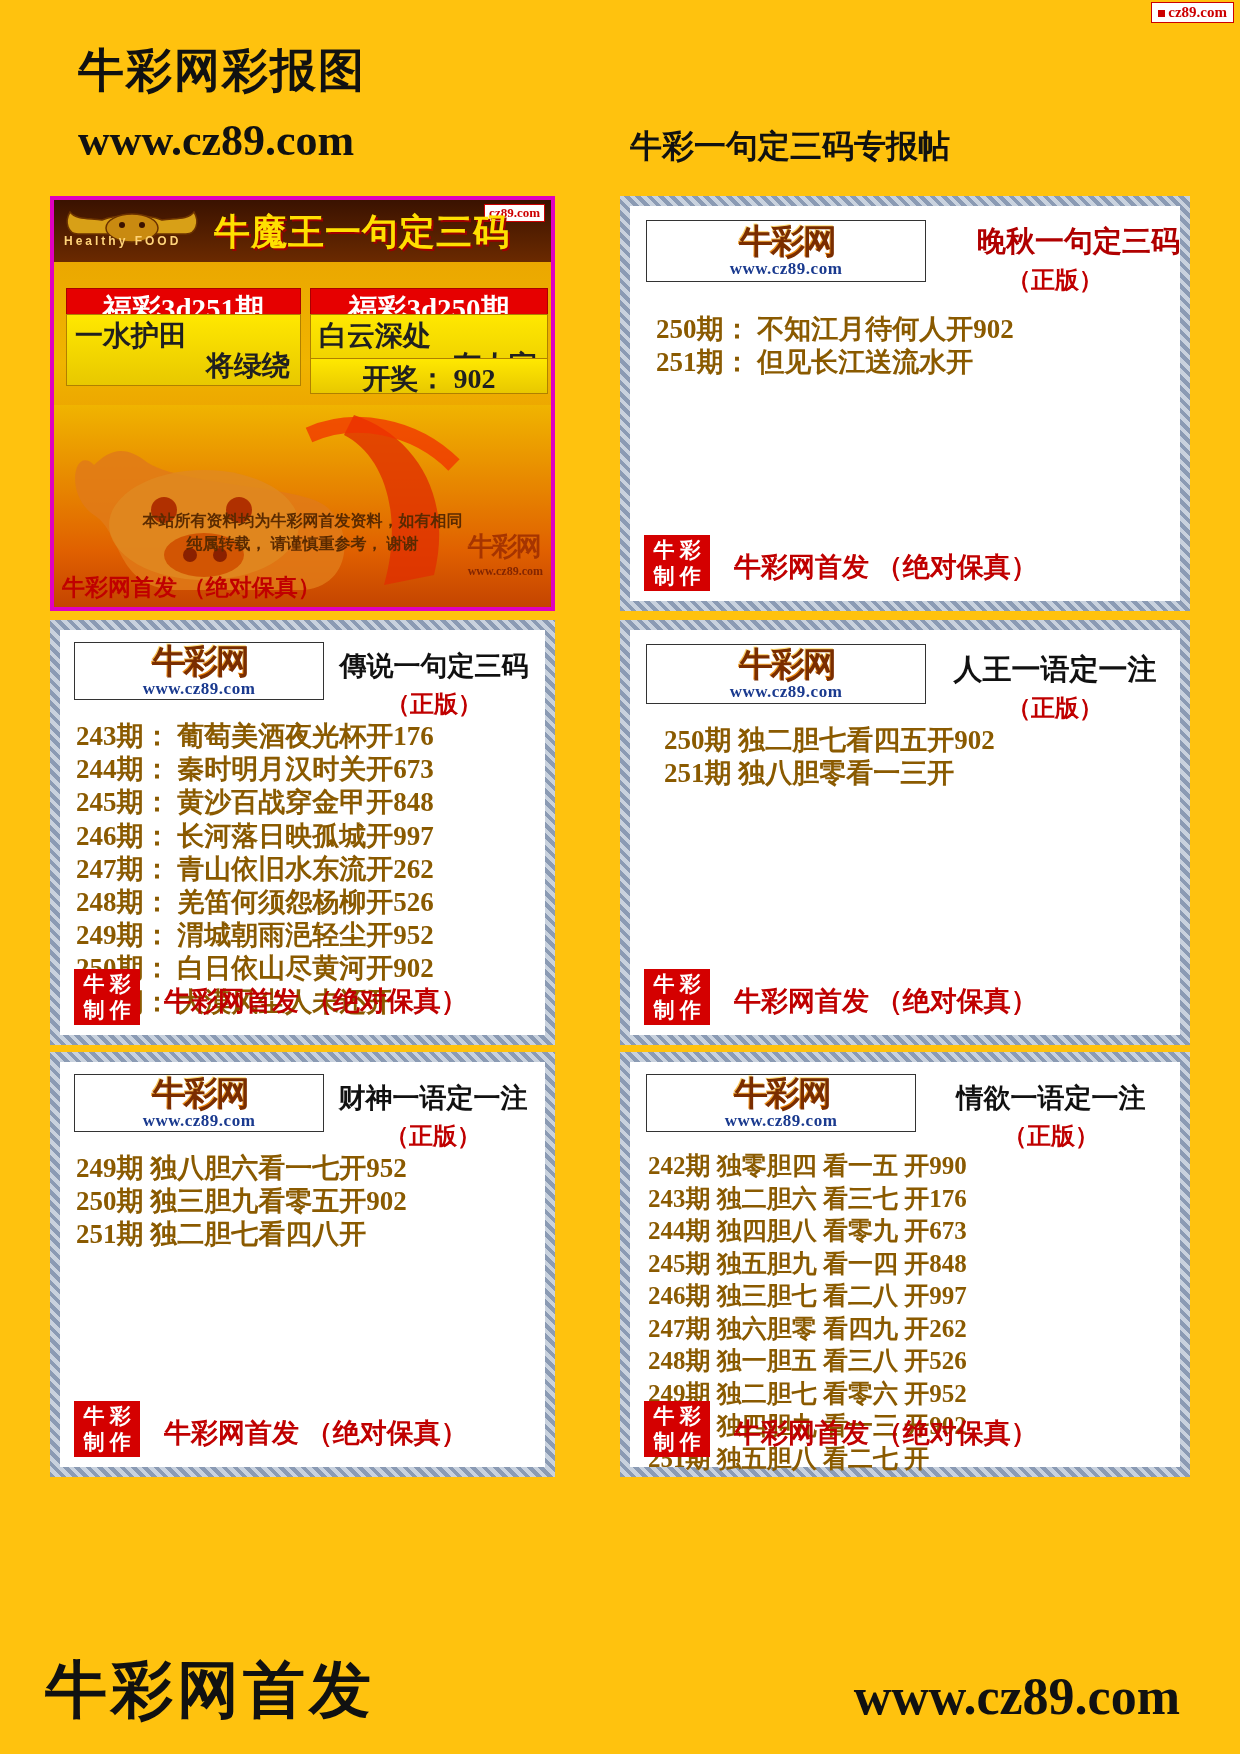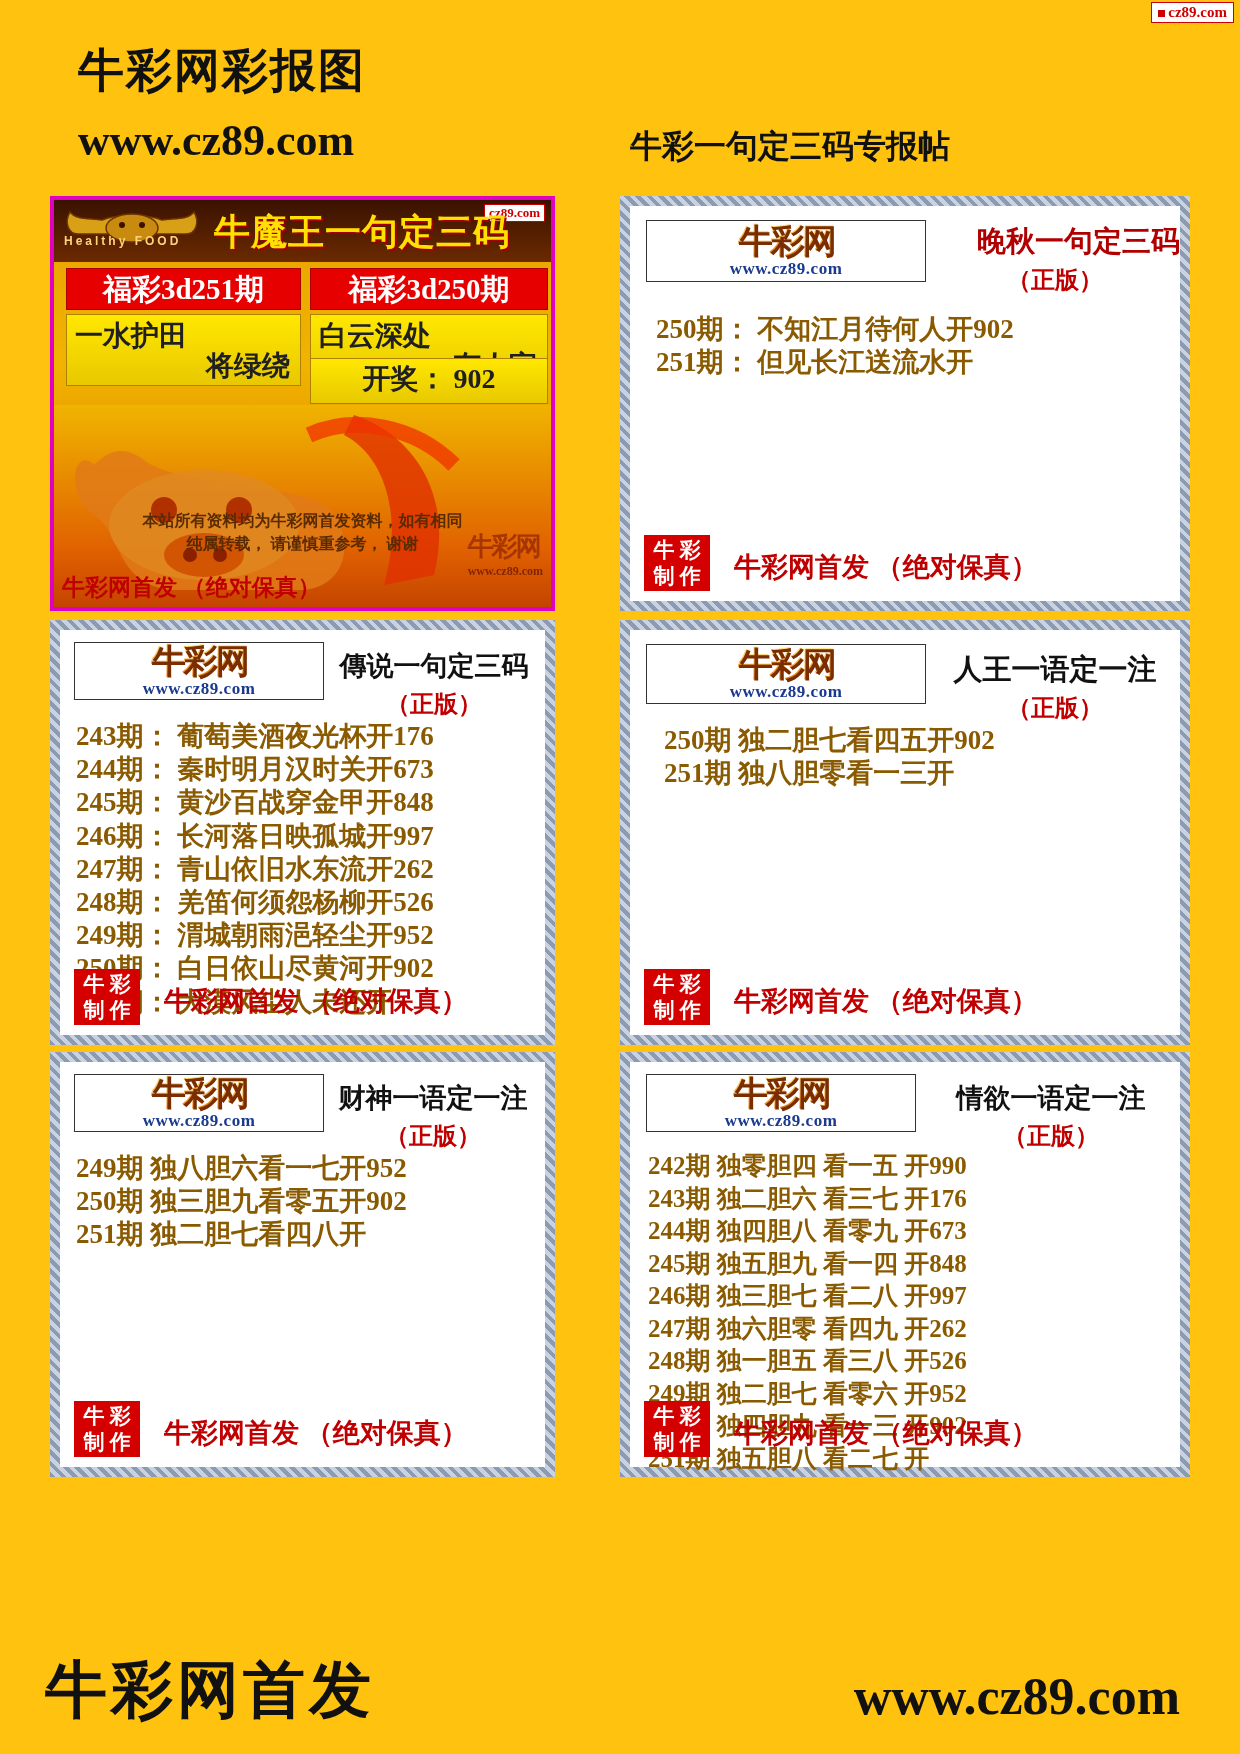--- a/index.html
+++ b/index.html
@@ -104,21 +104,21 @@
   }
   .poster-title{
     position:absolute;left:160px;top:8px;
     font-size:36px;font-weight:bold;letter-spacing:1px;
     color:#ffe000;text-shadow:2px 2px 0 #a00000;
     font-family:Liberation Sans, sans-serif;
   }
   .redbar{
     position:absolute;background:#e60000;border:1px solid #a00;
     color:#fff;font-size:29px;font-weight:bold;text-align:center;
-    line-height:40px;box-sizing:border-box;
+    line-height:40px;box-sizing:border-box;margin-top:20px;
   }
   .yellowbox{
     position:absolute;background:linear-gradient(#ffe800,#e8c800);
     border:1px solid #b08000;box-sizing:border-box;
     color:#202020;font-size:28px;font-weight:bold;
   }
   .yellowbox .l1{position:absolute;left:8px;top:2px;}
   .yellowbox .l2{position:absolute;right:10px;top:32px;}
   .openbox{
     position:absolute;background:linear-gradient(#ffe800,#e8c800);
@@ -183,21 +183,21 @@
   <div class="redbar" style="left:256px;top:68px;width:238px;height:42px;">福彩3d250期</div>
 
   <div class="yellowbox" style="left:12px;top:114px;width:235px;height:72px;padding-left:20px;">
     <span class="l1">一水护田</span>
     <span class="l2">将绿绕</span>
   </div>
   <div class="yellowbox" style="left:256px;top:114px;width:238px;height:72px;">
     <span class="l1">白云深处</span>
     <span class="l2">有人家</span>
   </div>
-  <div class="openbox" style="left:256px;top:158px;width:238px;height:46px;">开奖： 902</div>
+  <div class="openbox" style="left:256px;top:158px;width:238px;height:36px;">开奖： 902</div>
 
   <div class="poster-art">
     <svg viewBox="0 0 505 210" width="505" height="210">
       <path d="M40 60 C20 40, 10 90, 40 110 C70 130, 60 180, 120 185 L250 185 C300 180, 300 120, 270 100 C240 80, 120 80, 90 55 C70 40, 55 45, 40 60 Z" fill="#e07a18" opacity="0.85"></path>
       <ellipse cx="150" cy="120" rx="95" ry="55" fill="#e08a20" opacity="0.8"></ellipse>
       <circle cx="110" cy="105" r="13" fill="#b03000"></circle>
       <circle cx="185" cy="105" r="13" fill="#b03000"></circle>
       <ellipse cx="150" cy="150" rx="40" ry="22" fill="#d05000" opacity="0.9"></ellipse>
       <circle cx="136" cy="150" r="7" fill="#8a2000"></circle>
       <circle cx="166" cy="150" r="7" fill="#8a2000"></circle>

